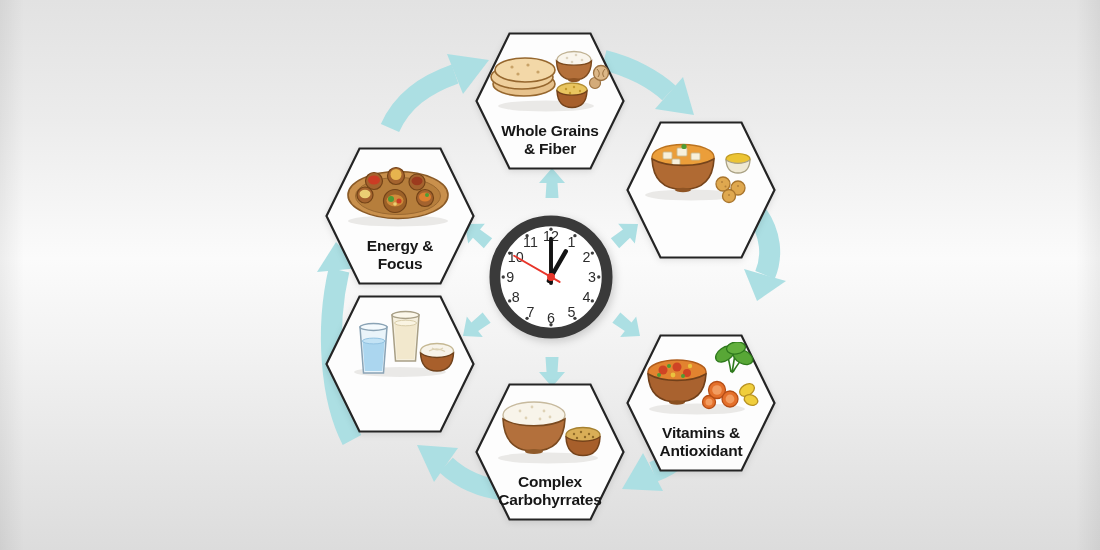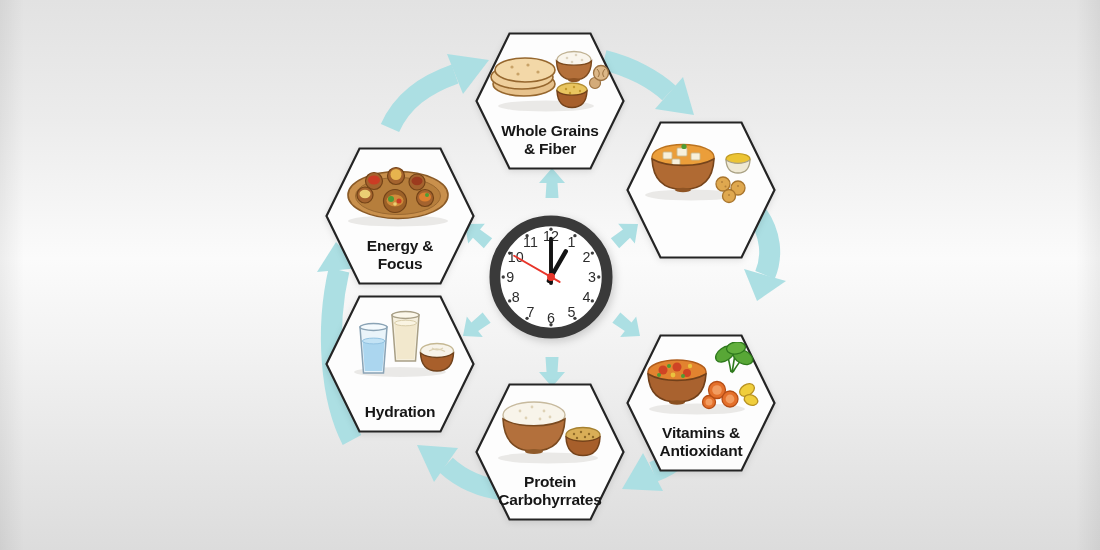--- a/index.html
+++ b/index.html
@@ -229,21 +229,21 @@
         <ellipse cx="95" cy="44" rx="17" ry="7.5" fill="#d9ae57" stroke="#a5802f" stroke-width="1.3"></ellipse>
         <circle cx="86" cy="43" r="1.2" fill="#8f6a28"></circle>
           <circle cx="93" cy="41" r="1.2" fill="#8f6a28"></circle>
         <circle cx="101" cy="43" r="1.2" fill="#8f6a28"></circle>
           <circle cx="97" cy="46" r="1.2" fill="#8f6a28"></circle>
         <circle cx="89" cy="47" r="1.2" fill="#8f6a28"></circle>
           <circle cx="105" cy="46" r="1.2" fill="#8f6a28"></circle>
         <path d="M78,46 C78.5,58 84.5,64.5 95,64.5 C105.5,64.5 111.5,58 112,46 C104,51.5 86,51.5 78,46 Z" fill="#a75f2b" stroke="#74421a" stroke-width="1.5"></path>
       </g>
     </svg>
-    <div class="label">Protein
+    <div class="label">Complex
 Carbohyrrates</div>
   </div>
 
   <div class="hex" style="left:325px; top:295px;">
     <svg class="hex-shape" width="150" height="138">
       <polygon points="1.5,69 34.5,1.5 115.5,1.5 148.5,69 115.5,136.5 34.5,136.5" fill="#fdfdfd" stroke="#242424" stroke-width="2.2"></polygon>
     </svg>
     <svg class="food" width="124" height="78" viewBox="0 0 124 78">
       <ellipse cx="62" cy="69" rx="46" ry="5" fill="rgba(110,100,85,0.13)"></ellipse>
       <g>
@@ -257,21 +257,20 @@
         <path d="M24.5,38 L46.8,38 L44.3,68 L26.8,68 Z" fill="#abd6ef"></path>
         <ellipse cx="35.6" cy="38" rx="11.2" ry="2.9" fill="#c3e3f5" stroke="#93c3e2" stroke-width="1"></ellipse>
         <ellipse cx="35.5" cy="24" rx="13.5" ry="3.5" fill="#f4fafd" stroke="#8aa3b5" stroke-width="1.3"></ellipse>
       </g>
       <g>
         <ellipse cx="99" cy="48" rx="16.5" ry="7.5" fill="#f7f3e9" stroke="#c5b893" stroke-width="1.3"></ellipse>
         <path d="M91,48 Q99,43.5 107,48.5 M94,45 Q99,49 105,45" fill="none" stroke="#ddd2b4" stroke-width="1.2"></path>
         <path d="M82.5,50 C83,62 89,68 99,68 C109,68 115,62 115.5,50 C107,56 91,56 82.5,50 Z" fill="#a85f2b" stroke="#70421c" stroke-width="1.5"></path>
       </g>
     </svg>
-    <div class="label">Hydration</div>
   </div>
 
   <div class="hex" style="left:325px; top:121px;margin-top:26px;">
     <svg class="hex-shape" width="150" height="138">
       <polygon points="1.5,69 34.5,1.5 115.5,1.5 148.5,69 115.5,136.5 34.5,136.5" fill="#fdfdfd" stroke="#242424" stroke-width="2.2"></polygon>
     </svg>
     <svg class="food" width="124" height="78" viewBox="0 0 124 78">
       <ellipse cx="60" cy="66" rx="50" ry="5.5" fill="rgba(110,100,85,0.13)"></ellipse>
       <g>
         <ellipse cx="60" cy="40" rx="50" ry="23.5" fill="#c9904c" stroke="#8a5a26" stroke-width="1.6"></ellipse>

